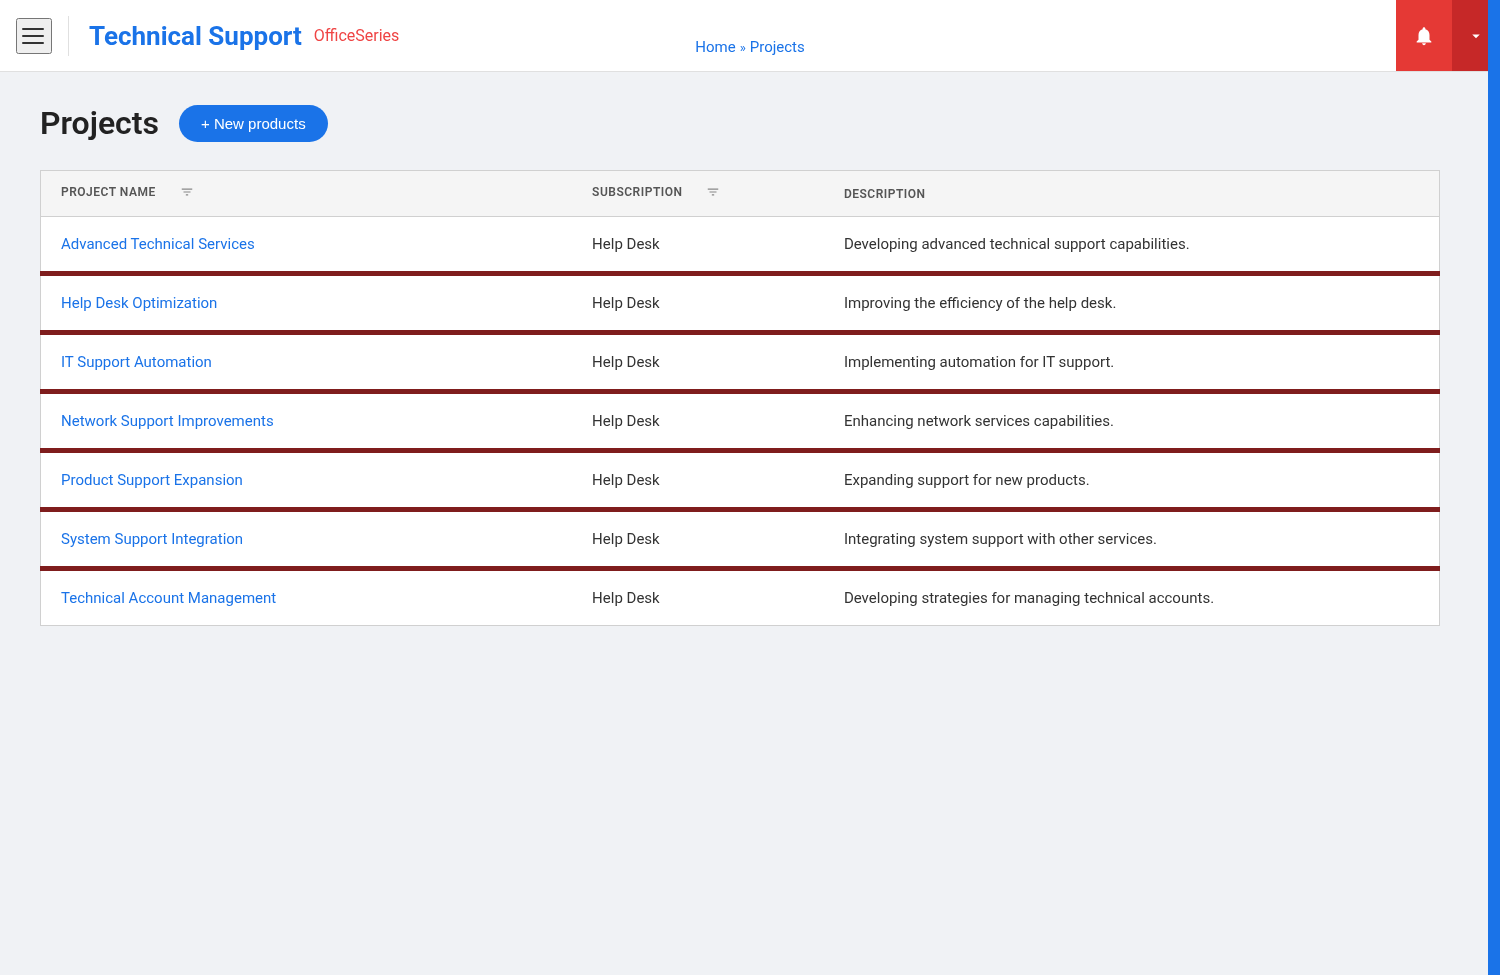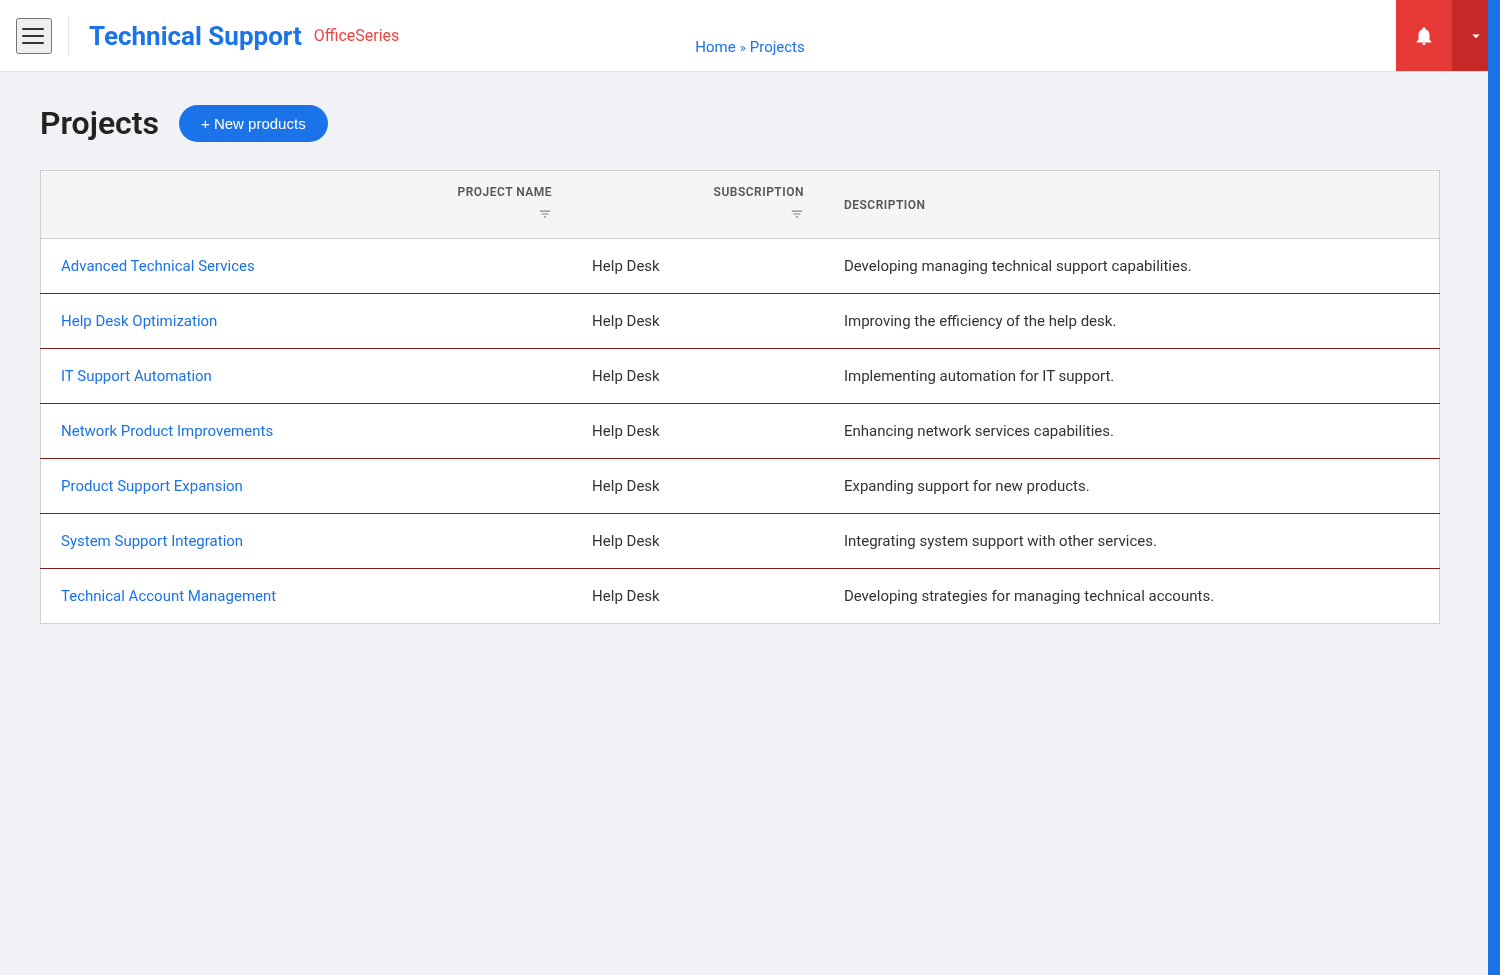--- a/index.html
+++ b/index.html
@@ -185,33 +185,32 @@
       font-size: 12px;
       font-weight: 600;
       color: #555;
       letter-spacing: 0.5px;
       border-bottom: 1px solid #d0d0d0;
       text-transform: uppercase;
     }
 
     .th-with-filter {
       display: flex;
-      align-items: flex-end;
-      gap: 8px;
-      flex-direction: column;
+      align-items: flex-start;
+      gap: 24px;
     }
 
     .filter-icon {
       color: #888;
       font-size: 13px;
     }
 
     .projects-table td {
       padding: 18px 20px;
-      border-bottom: 1px solid #7f1d1d;
+      border-bottom: 5px solid #7f1d1d;
       font-size: 15px;
       color: #333;
       vertical-align: middle;
     }
 
     .projects-table tbody tr:last-child td {
       border-bottom: none;
     }
 
     .project-link {
@@ -309,34 +308,34 @@
           </th>
           <th class="col-description">
             <span>DESCRIPTION</span>
           </th>
         </tr>
       </thead>
       <tbody id="table-body">
       <tr>
             <td><a class="project-link">Advanced Technical Services</a></td>
             <td>Help Desk</td>
-            <td>Developing managing technical support capabilities.</td>
+            <td>Developing advanced technical support capabilities.</td>
           </tr>
           <tr>
             <td><a class="project-link">Help Desk Optimization</a></td>
             <td>Help Desk</td>
             <td>Improving the efficiency of the help desk.</td>
           </tr>
           <tr>
             <td><a class="project-link">IT Support Automation</a></td>
             <td>Help Desk</td>
             <td>Implementing automation for IT support.</td>
           </tr>
           <tr>
-            <td><a class="project-link">Network Product Improvements</a></td>
+            <td><a class="project-link">Network Support Improvements</a></td>
             <td>Help Desk</td>
             <td>Enhancing network services capabilities.</td>
           </tr>
           <tr>
             <td><a class="project-link">Product Support Expansion</a></td>
             <td>Help Desk</td>
             <td>Expanding support for new products.</td>
           </tr>
           <tr>
             <td><a class="project-link">System Support Integration</a></td>

